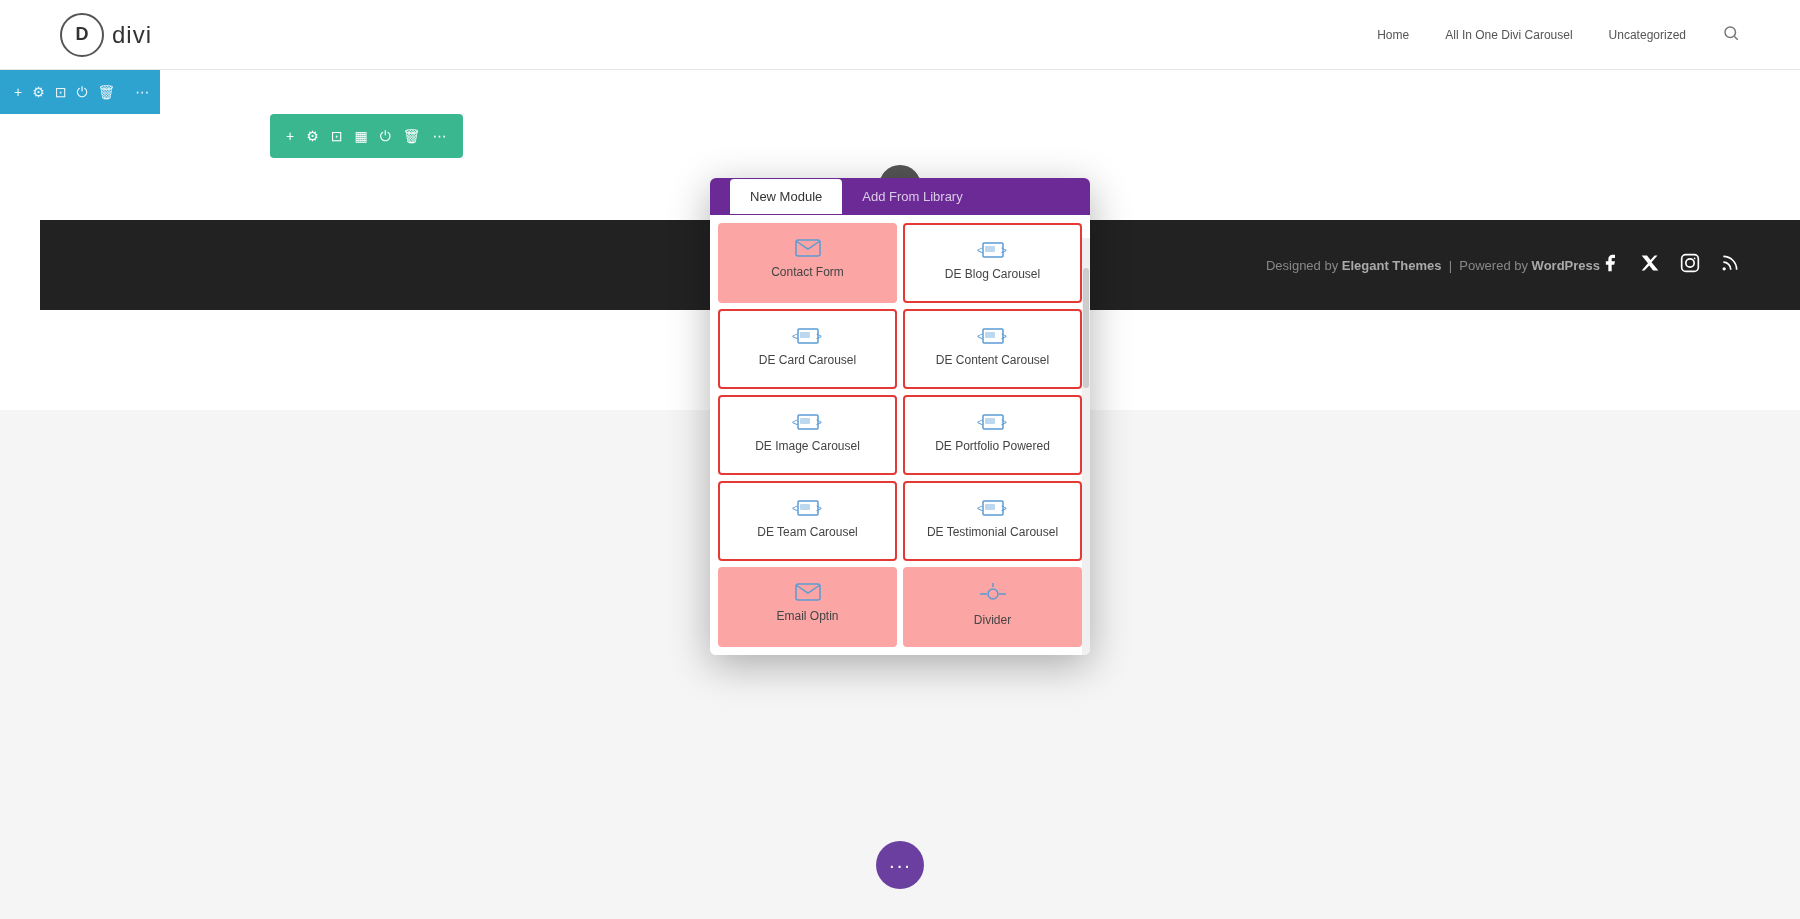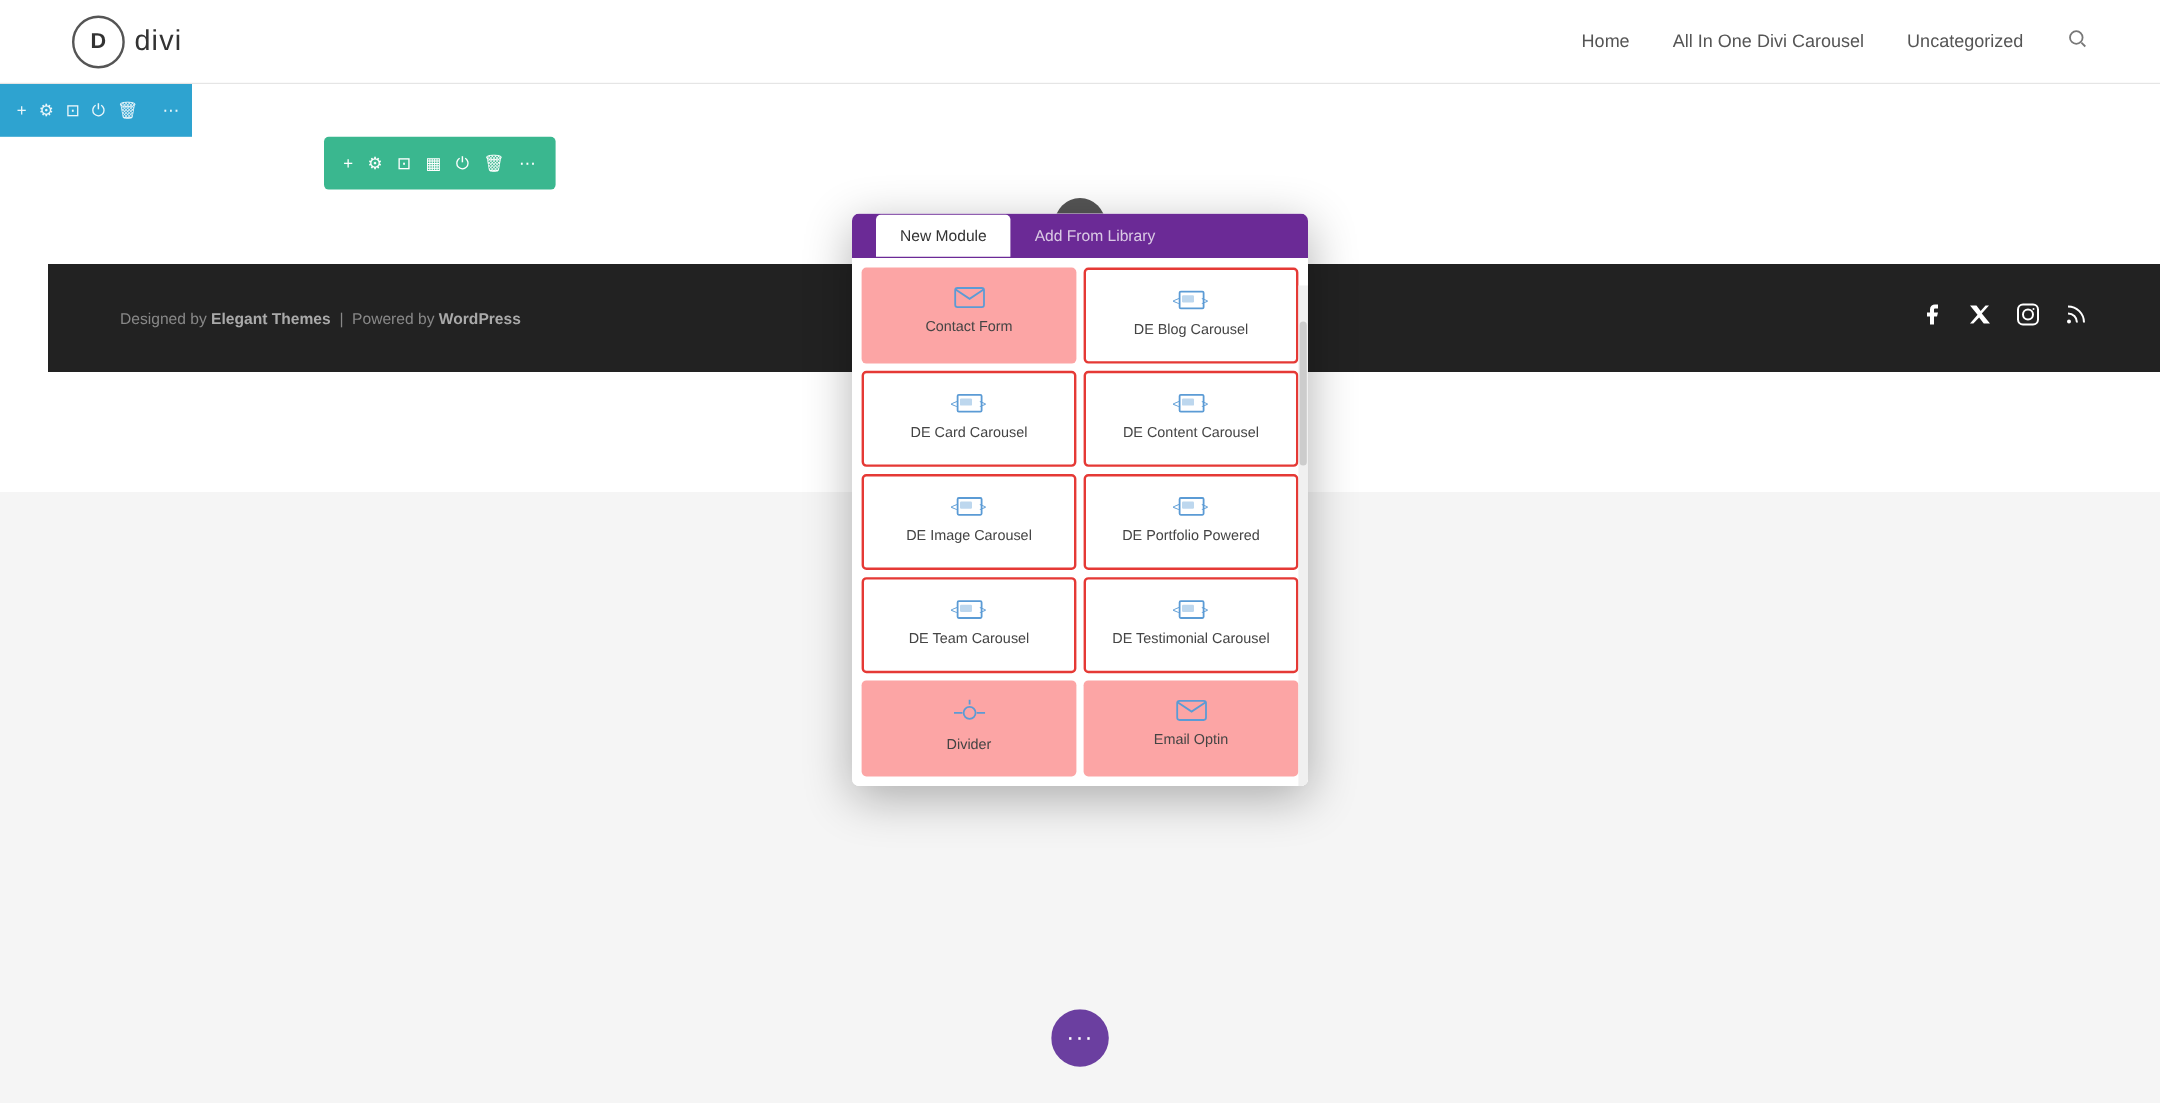--- a/index.html
+++ b/index.html
@@ -46,21 +46,21 @@
       font-weight: 300;
       color: #333;
       letter-spacing: 1px;
     }
     .nav-links {
       display: flex;
       align-items: center;
       gap: 36px;
     }
     .nav-link {
-      font-size: 15px;
+      font-size: 12px;
       color: #555;
       text-decoration: none;
       cursor: pointer;
       text-align: center;
     }
 
     
     .top-toolbar {
       background: #2ea3d0;
       height: 44px;
@@ -112,21 +112,21 @@
       min-height: 200px;
       position: relative;
     }
 
     
     .footer-bar {
       background: #222;
       height: 90px;
       display: flex;
       align-items: center;
-      justify-content: space-between;
+      justify-content: flex-end;
       padding: 0 60px;
       position: absolute;
       top: 220px;
       left: 0;
       right: 0;
       z-index: 1;
       margin-left: 40px;
     }
     .footer-text {
       color: #888;
@@ -483,40 +483,40 @@
             <rect x="6" y="2" width="20" height="14" rx="1" stroke="#5b9bd5" stroke-width="1.5"></rect>
             <rect x="8" y="5" width="10" height="6" rx="1" fill="#5b9bd5" opacity="0.4"></rect>
             <text x="24" y="13" font-size="10" fill="#5b9bd5">&gt;</text>
           </svg>
         </div>
         <span class="module-label">DE Testimonial Carousel</span>
       </div>
 
       <div class="module-item">
         <div class="module-icon">
+          <svg width="26" height="18" viewBox="0 0 26 18" fill="none">
+            <rect x="1" y="1" width="24" height="16" rx="2" stroke="#5b9bd5" stroke-width="1.5"></rect>
+            <polyline points="1,2 13,10 25,2" stroke="#5b9bd5" stroke-width="1.5" fill="none"></polyline>
+          </svg>
+        </div>
+        <span class="module-label">Email Optin</span>
+      </div>
+
+      <div class="module-item">
+        <div class="module-icon">
           <svg width="26" height="22" viewBox="0 0 26 22" fill="none">
             <circle cx="13" cy="11" r="5" stroke="#5b9bd5" stroke-width="1.5"></circle>
             <line x1="0" y1="11" x2="7" y2="11" stroke="#5b9bd5" stroke-width="1.5"></line>
             <line x1="19" y1="11" x2="26" y2="11" stroke="#5b9bd5" stroke-width="1.5"></line>
             <line x1="13" y1="4" x2="13" y2="0" stroke="#5b9bd5" stroke-width="1.5"></line>
           </svg>
         </div>
         <span class="module-label">Divider</span>
       </div>
 
-      <div class="module-item">
-        <div class="module-icon">
-          <svg width="26" height="18" viewBox="0 0 26 18" fill="none">
-            <rect x="1" y="1" width="24" height="16" rx="2" stroke="#5b9bd5" stroke-width="1.5"></rect>
-            <polyline points="1,2 13,10 25,2" stroke="#5b9bd5" stroke-width="1.5" fill="none"></polyline>
-          </svg>
-        </div>
-        <span class="module-label">Email Optin</span>
-      </div>
-
 
     </div>
 
     <div style="position:absolute;right:0;top:60px;width:8px;height:100%;background:#f0f0f0;border-radius:0 0 4px 0;">
       <div style="width:6px;height:120px;background:#ccc;border-radius:3px;margin:30px 1px;"></div>
     </div>
   </div>
 </div>
 
 <div class="dots-circle" style="position:fixed;bottom:30px;left:50%;transform:translateX(-50%);">

